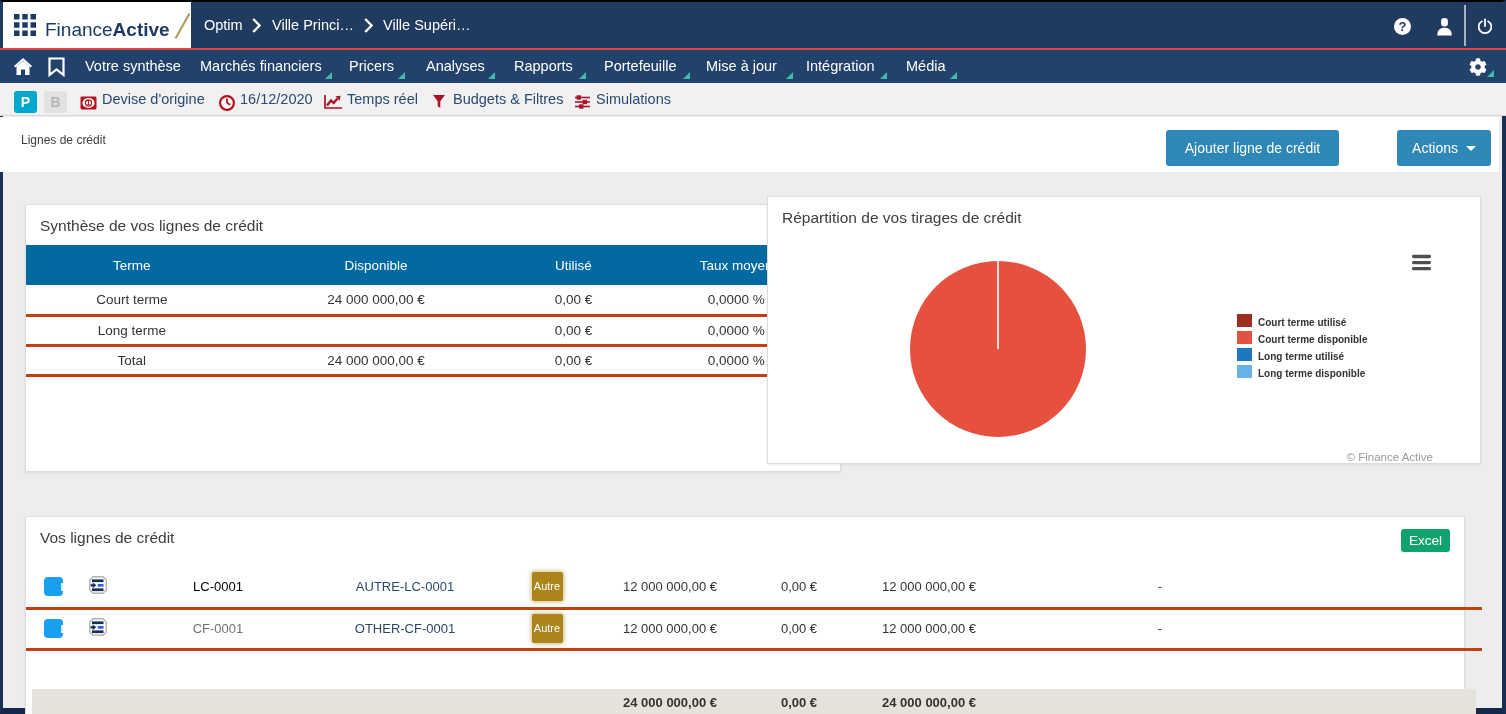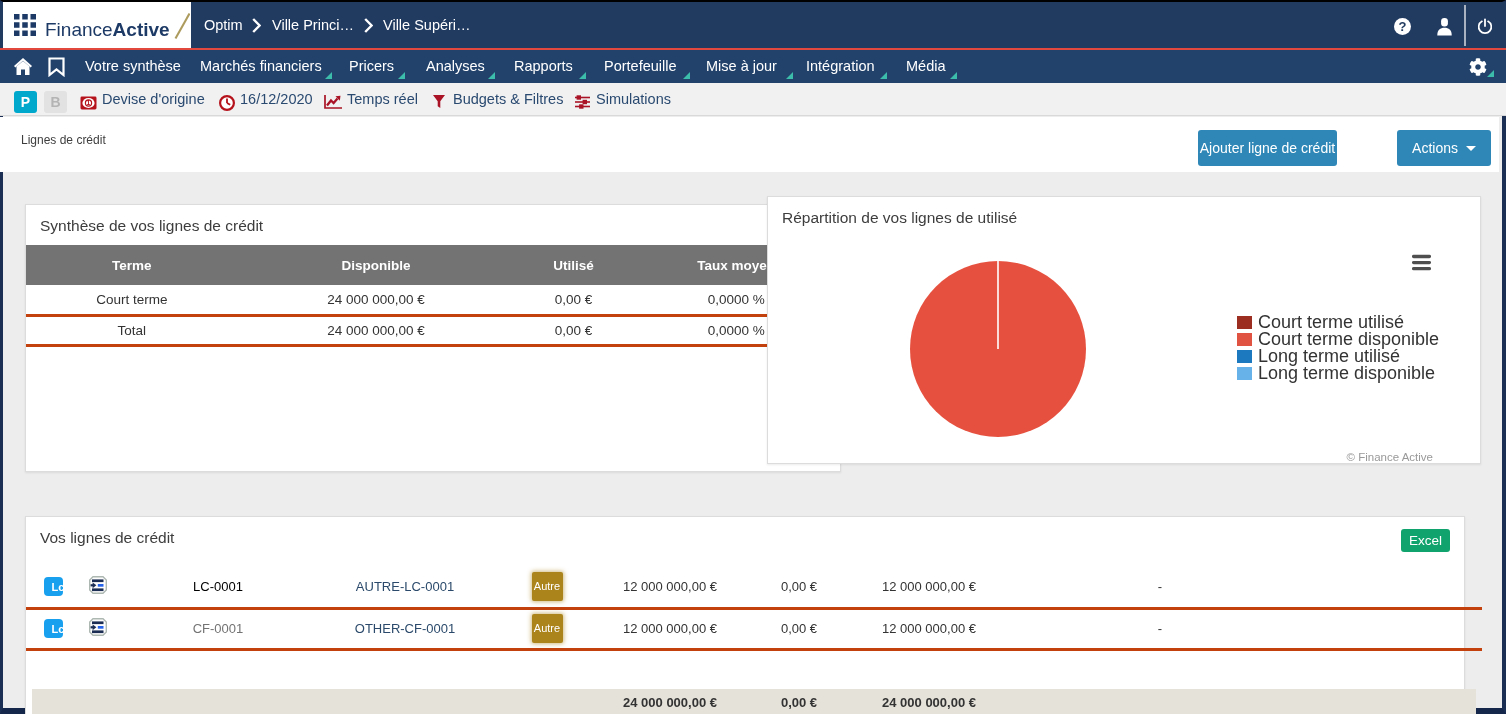--- a/index.html
+++ b/index.html
@@ -34,36 +34,36 @@
 .bluebtn { position:absolute; top:13px; height:36px; background:#2e87b7; color:#fff; font-size:14px; border-radius:3px; text-align:center; line-height:36px; font-family:"Liberation Sans", sans-serif; }
 
 
 .card { position:absolute; background:#fff; border:1px solid #dcdcdc; box-shadow:0 1px 2px rgba(0,0,0,.08); }
 .cardTitle { position:absolute; left:14px; top:12px; font-size:15.5px; color:#3d3d3d; white-space:nowrap; }
 #card1 { left:25px; top:204px; width:816px; height:268px; }
 #card2 { left:767px; top:196px; width:714px; height:268px; }
 #card3 { left:25px; top:516px; width:1440px; height:205px; }
 
 table.grid { border-collapse:collapse; width:100%; table-layout:fixed; }
-table.grid th { background:#737373; color:#fff; font-weight:700; font-size:13px; }
+table.grid th { background:#0369a1; color:#fff; font-weight:400; font-size:13px; }
 table.grid td { font-size:13px; color:#333; text-align:center; border-bottom:3px solid #c2410c; }
 
 
 #t1 { position:absolute; left:0; top:40px; }
 #t1 th { height:40px; font-size:13.5px; }
 #t1 td { height:30px; font-size:13.5px; }
 
 
 #t3 { position:absolute; left:0; top:50px; }
 #t3 th { height:38px; font-size:13px; }
 #t3 td { height:41px; }
 #t3foot { position:absolute; left:6px; top:172px; width:1444px; height:27px; background:#e5e2da; }
 #t3foot span { position:absolute; top:0; height:27px; line-height:27px; font-size:13px; font-weight:700; color:#333; transform:translateX(-50%); white-space:nowrap; }
 
-.lcIcon { display:inline-block; width:19px; height:19px; background:#18a0ef; border-radius:4px; color:#fff; font-size:11px; font-weight:700; line-height:21px; text-align:left; padding-left:8px; vertical-align:middle; }
+.lcIcon { display:inline-block; width:19px; height:19px; background:#18a0ef; border-radius:4px; color:#fff; font-size:11px; font-weight:700; line-height:21px; text-align:left; padding-left:17px; vertical-align:middle; }
 .autre { display:inline-block; width:31px; height:29px; background:#ab841c; border-radius:2px; color:#fff; font-size:11px; line-height:29px; text-align:center; box-shadow:0 0 4px 1px rgba(171,132,28,.55); }
 .lgsq { display:inline-block; width:15px; height:13px; margin-right:6px; vertical-align:-1px; }
 #card1 .cardTitle, #card2 .cardTitle, #card3 .cardTitle { }
 </style>
 </head>
 <body>
 <div id="frame"></div>
 <div id="topbar">
   <div id="logoBox">
     <svg id="gridIcon" viewBox="0 0 24 24">
@@ -179,21 +179,21 @@
     <g fill="#a91325">
         <rect x="1.6" y="0.3" width="4.4" height="4.4"></rect>
         <rect x="7.6" y="4.8" width="4.4" height="4.4"></rect>
         <rect x="4.1" y="9.3" width="4.4" height="4.4"></rect>
       </g>
   </svg>
   <span class="tlabel" style="left:596px">Simulations</span>
 </div>
 <div id="titlebar">
   <div id="pageTitle">Lignes de crédit</div>
-  <div class="bluebtn" style="left:1198px;width:139px">Ajouter ligne de crédit</div>
+  <div class="bluebtn" style="left:1166px;width:173px">Ajouter ligne de crédit</div>
   <div class="bluebtn" style="left:1397px;width:94px">Actions <span style="display:inline-block;width:0;height:0;border-left:5px solid transparent;border-right:5px solid transparent;border-top:5px solid #fff;vertical-align:middle;margin-left:4px;position:relative;top:-1px"></span></div>
 </div>
 <div id="card1" class="card">
   <div class="cardTitle">Synthèse de vos lignes de crédit</div>
   <table class="grid" id="t1">
     <colgroup>
         <col style="width:26%">
         <col style="width:34%">
         <col style="width:14.5%">
         <col style="width:25.5%">
@@ -205,42 +205,48 @@
           <th>Utilisé</th>
           <th>Taux moyen</th>
         </tr>
     <tr>
           <td>Court terme</td>
           <td>24 000 000,00 €</td>
           <td>0,00 €</td>
           <td>0,0000 %</td>
         </tr>
     <tr>
+          <td>Long terme</td>
+          <td></td>
+          <td>0,00 €</td>
+          <td>0,0000 %</td>
+        </tr>
+    <tr>
           <td>Total</td>
           <td>24 000 000,00 €</td>
           <td>0,00 €</td>
           <td>0,0000 %</td>
         </tr>
   </tbody>
     </table>
 </div>
 <div id="card2" class="card">
-  <div class="cardTitle">Répartition de vos lignes de utilisé</div>
+  <div class="cardTitle">Répartition de vos tirages de crédit</div>
   <svg style="position:absolute;left:644px;top:57px" width="19" height="17" viewBox="0 0 19 17">
     <g stroke="#4f4f4f" stroke-width="3.3" stroke-linecap="round">
         <line x1="1.6" y1="2.5" x2="17.4" y2="2.5"></line>
         <line x1="1.6" y1="8.6" x2="17.4" y2="8.6"></line>
         <line x1="1.6" y1="14.7" x2="17.4" y2="14.7"></line>
       </g>
   </svg>
   <svg style="position:absolute;left:140px;top:62px" width="180" height="180" viewBox="0 0 180 180">
     <circle cx="90" cy="90" r="88" fill="#e6513f"></circle>
     <line x1="90" y1="90" x2="90" y2="2" stroke="#fff" stroke-width="1.6"></line>
   </svg>
-  <div style="position:absolute;left:469px;top:117px;font-size:18px;font-weight:400;color:#333;line-height:17px">
+  <div style="position:absolute;left:469px;top:117px;font-size:10px;font-weight:700;color:#333;line-height:17px">
     <div><span class="lgsq" style="background:#9c2e21"></span>Court terme utilisé</div>
     <div><span class="lgsq" style="background:#e05242"></span>Court terme disponible</div>
     <div><span class="lgsq" style="background:#1c79c0"></span>Long terme utilisé</div>
     <div><span class="lgsq" style="background:#67b2e8"></span>Long terme disponible</div>
   </div>
   <div style="position:absolute;right:47px;top:254px;font-size:11.5px;color:#999">© Finance Active</div>
 </div>
 <div id="card3" class="card">
   <div class="cardTitle">Vos lignes de crédit</div>
   <div style="position:absolute;right:14px;top:12px;width:49px;height:23px;background:#11a36d;border-radius:3px;color:#fff;font-size:13.5px;text-align:center;line-height:23px">Excel</div>

